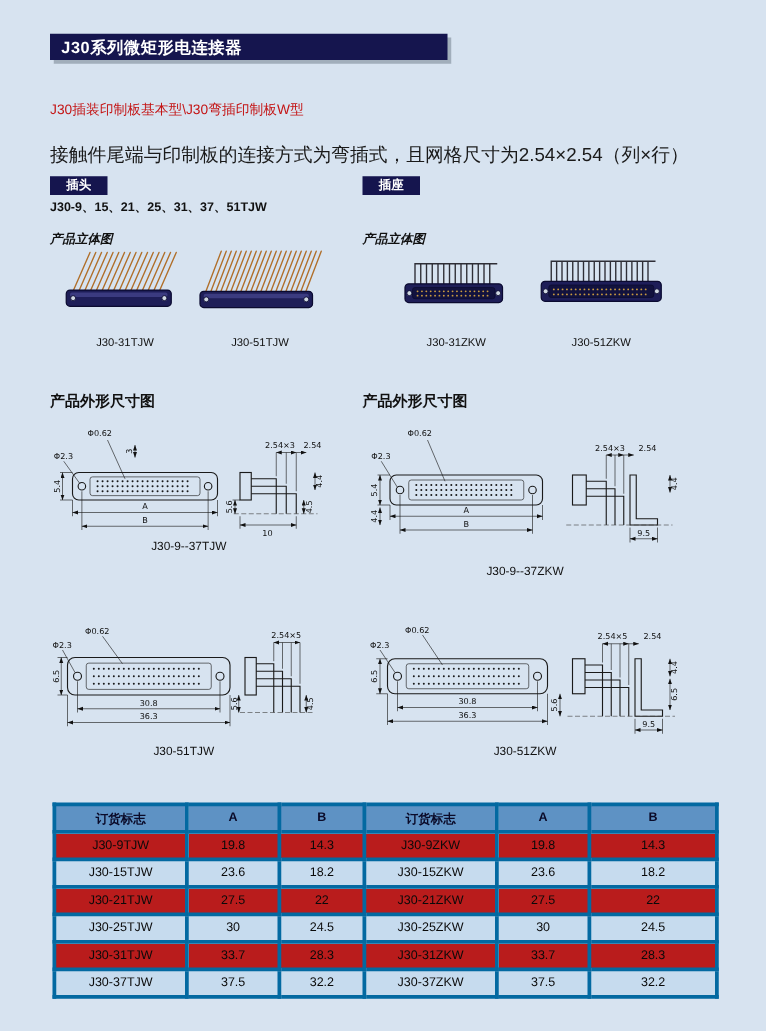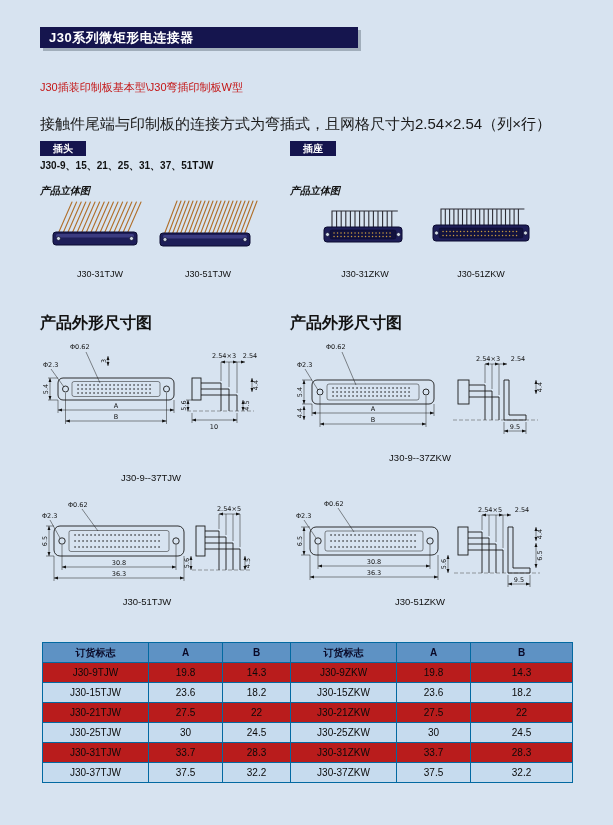--- a/index.html
+++ b/index.html
@@ -10,27 +10,27 @@
     letter-spacing:.5px;box-shadow:3px 3px 0 rgba(125,138,152,.6);}
   .section-title{position:absolute;left:40px;top:80px;color:#c41414;font-size:11px;font-weight:normal;}
   .intro{position:absolute;left:40px;top:103px;color:#1a1a1a;font-size:15px;margin-top:12px;}
   .col-bar{position:absolute;top:141px;width:46px;height:15px;background:#15154e;color:#fff;
     font-size:10px;font-weight:bold;text-align:center;line-height:15px;}
   .models{position:absolute;top:159px;font-size:10px;font-weight:bold;color:#111;}
   .view-label{position:absolute;top:184px;font-size:10px;font-weight:bold;color:#111;font-style:italic;}
   .photo{position:absolute;top:194px;height:72px;}
   .photo svg{width:100%;height:100%;display:block;}
   .photo-caption{position:absolute;top:269px;font-size:9px;text-align:center;color:#111;}
-  .dim-label{position:absolute;top:313px;font-size:16px;font-weight:bold;color:#111;}
+  .dim-label{position:absolute;top:313px;font-size:12px;font-weight:bold;color:#111;}
   .drawing{position:absolute;}
   .drawing svg{width:100%;height:100%;display:block;}
   .drawing-caption{position:absolute;font-size:9.5px;text-align:center;color:#111;}
   .order-table{position:absolute;left:42px;top:642px;border-collapse:collapse;table-layout:fixed;
     width:530px;font-size:10px;color:#0a0a0a;}
-  .order-table th,.order-table td{border:1px solid #0369a1;height:19px;text-align:center;padding:0;overflow:hidden;}
+  .order-table th,.order-table td{border:3px solid #0369a1;height:19px;text-align:center;padding:0;overflow:hidden;}
   .order-table thead th{background:#5e92c4;font-weight:bold;color:#0a0a28;}
   .order-table tr.r-light td{background:#b91c1c;}
   .order-table tr.r-blue td{background:#c6dbee;}
   
   .ln{fill:none;stroke:#1a1a1a;stroke-width:0.9;}
   .lnt{fill:none;stroke:#1a1a1a;stroke-width:0.5;}
   .dim{fill:none;stroke:#1a1a1a;stroke-width:0.5;}
   .dots{fill:none;stroke:#1a1a1a;stroke-width:1.5;stroke-dasharray:0.1,3.9;stroke-linecap:round;}
   .t{font-size:6.5px;fill:#111;font-family:"DejaVu Sans",sans-serif;}
   .tm{text-anchor:middle;}
@@ -162,21 +162,21 @@
       <line x1="146" y1="64" x2="146" y2="75" class="dim" marker-start="url(#arA)" marker-end="url(#arA)"></line>
       <text transform="rotate(-90 142 69.5)" x="142" y="69.5" dominant-baseline="middle" class="t tm">5.6</text>
       <line x1="150" y1="77" x2="150" y2="87" class="lnt"></line>
       <line x1="195" y1="77" x2="195" y2="87" class="lnt"></line>
       <line x1="150" y1="84" x2="195" y2="84" class="dim" marker-start="url(#arA)" marker-end="url(#arA)"></line>
       <text x="172" y="93" class="t tm">10</text>
       <line x1="201" y1="64" x2="201" y2="75" class="dim" marker-start="url(#arA)" marker-end="url(#arA)"></line>
       <text transform="rotate(-90 205.5 69.5)" x="205.5" y="69.5" dominant-baseline="middle" class="t tm">4.5</text>
     </svg>
   </div>
-  <div class="drawing-caption" style="left:42px;top:472px;width:218px">J30-9--37TJW</div>
+  <div class="drawing-caption" style="left:42px;top:432px;width:218px">J30-9--37TJW</div>
 
   <div class="drawing" style="left:296px;top:336px;width:248px;height:112px">
     <svg viewBox="0 0 248 112">
       <defs>
           <marker id="arB" markerWidth="5" markerHeight="4" refX="4.4" refY="1.6" orient="auto-start-reverse" markerUnits="userSpaceOnUse">
             <path d="M0,0L4.5,1.6L0,3.2z" fill="#111"></path>
           </marker>
         </defs>
       <g>
         <rect x="16" y="44" width="122" height="24" rx="5" class="ln"></rect>

